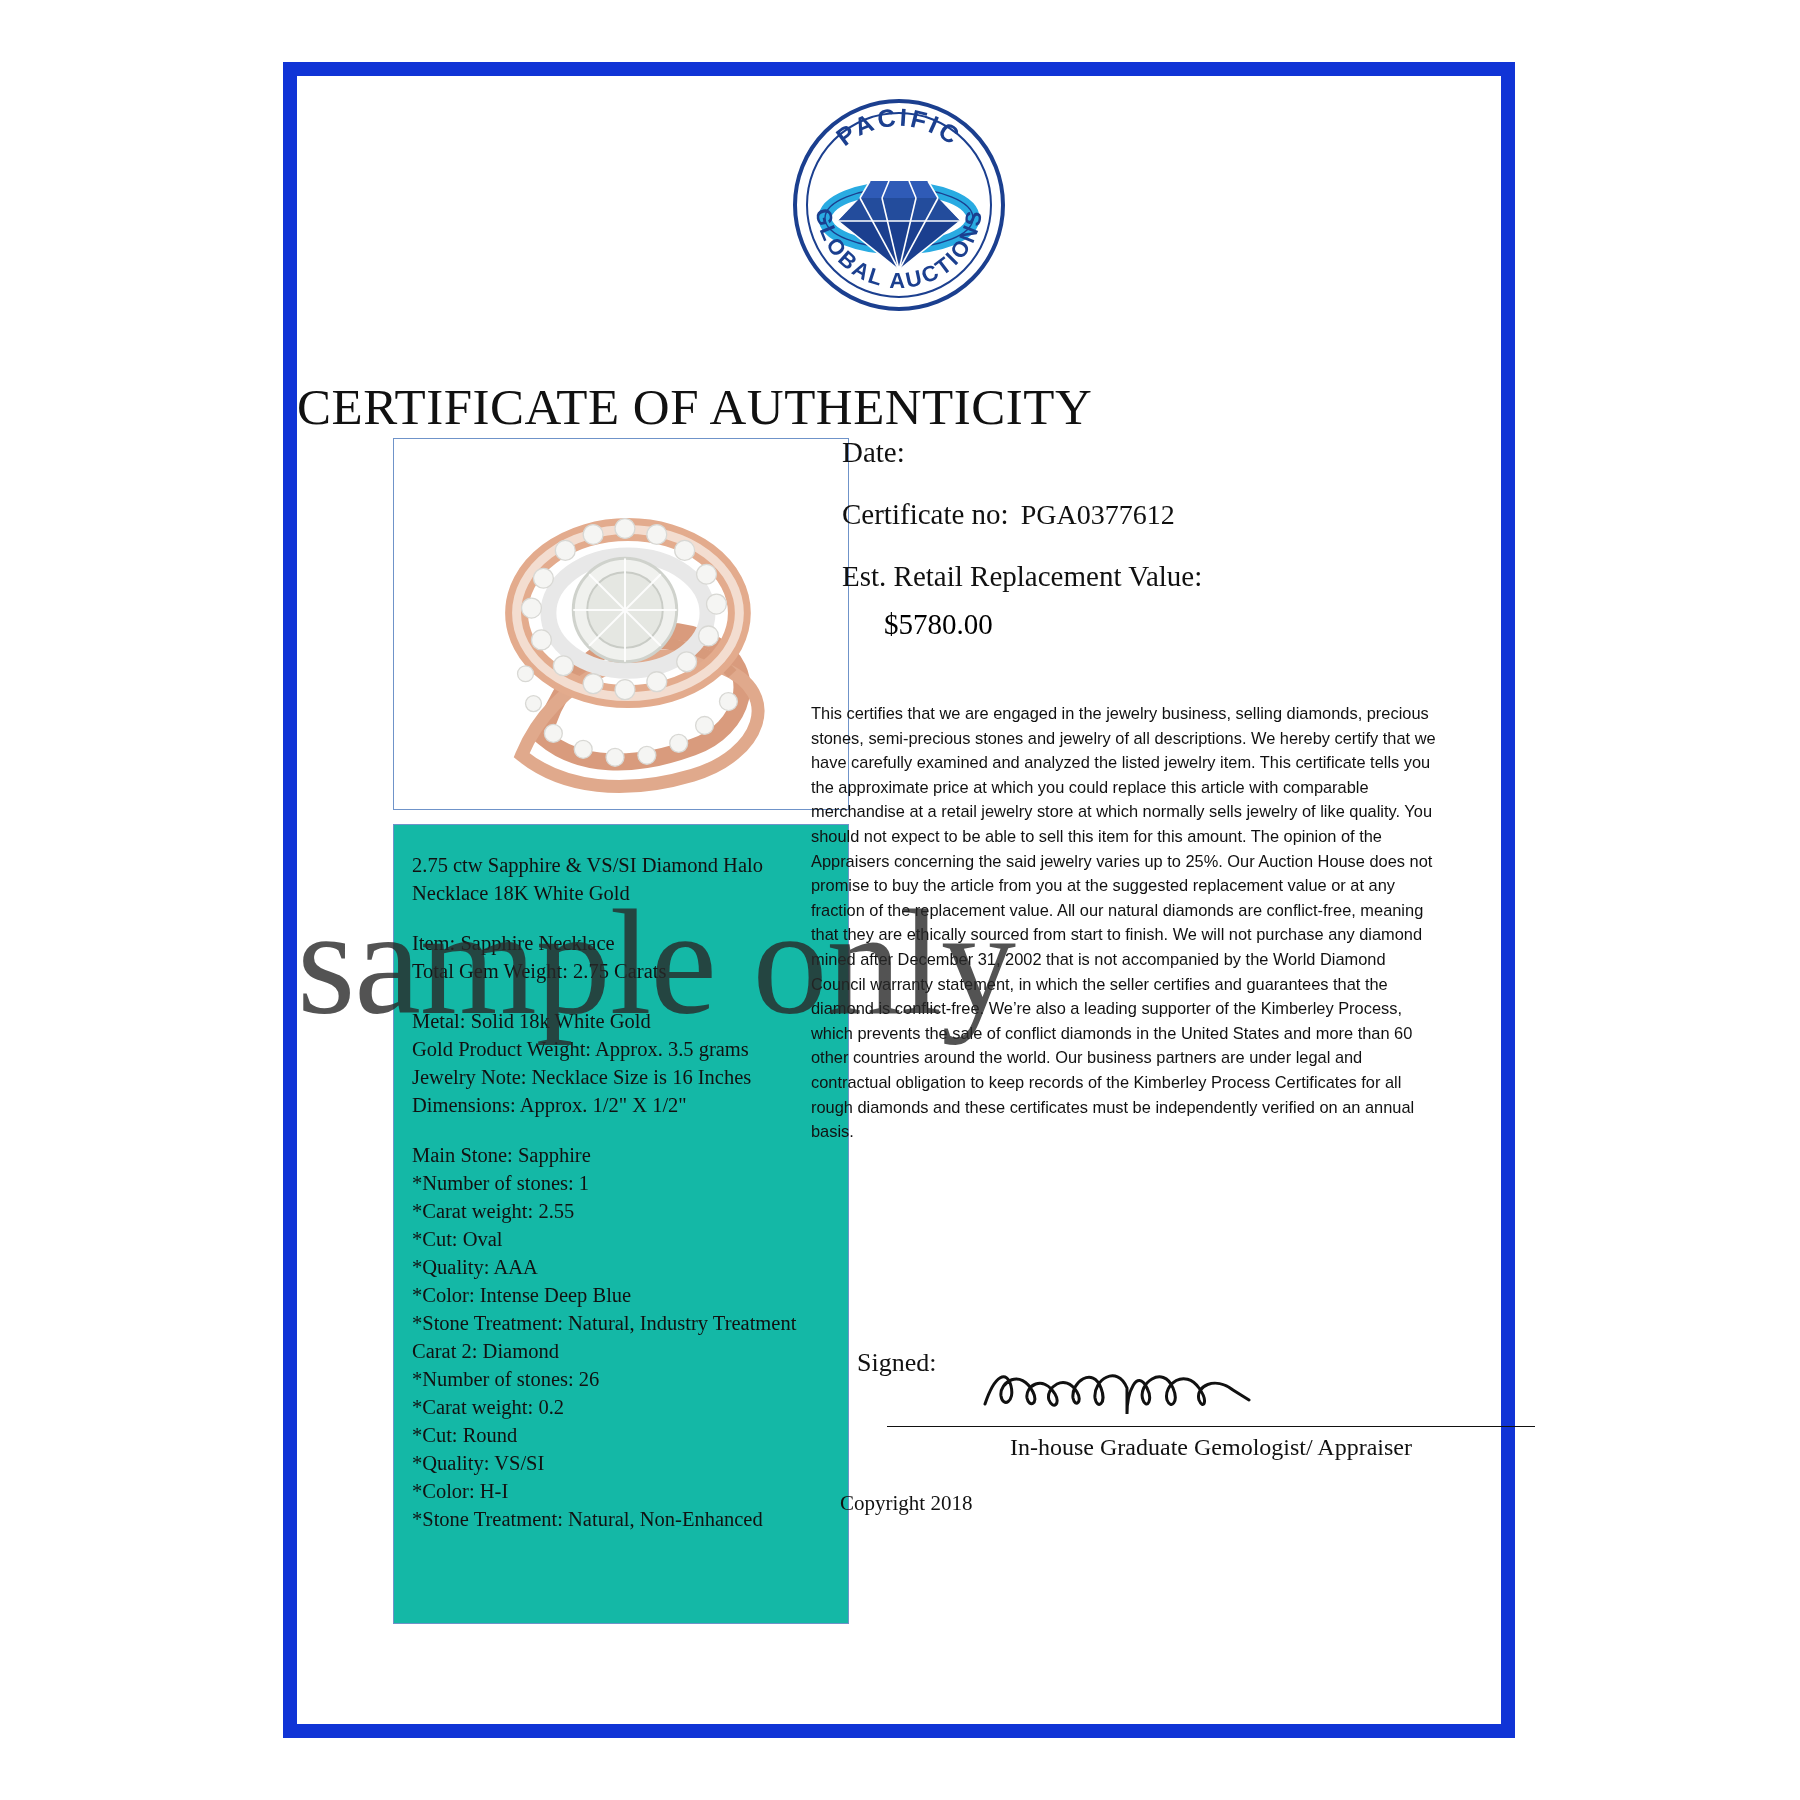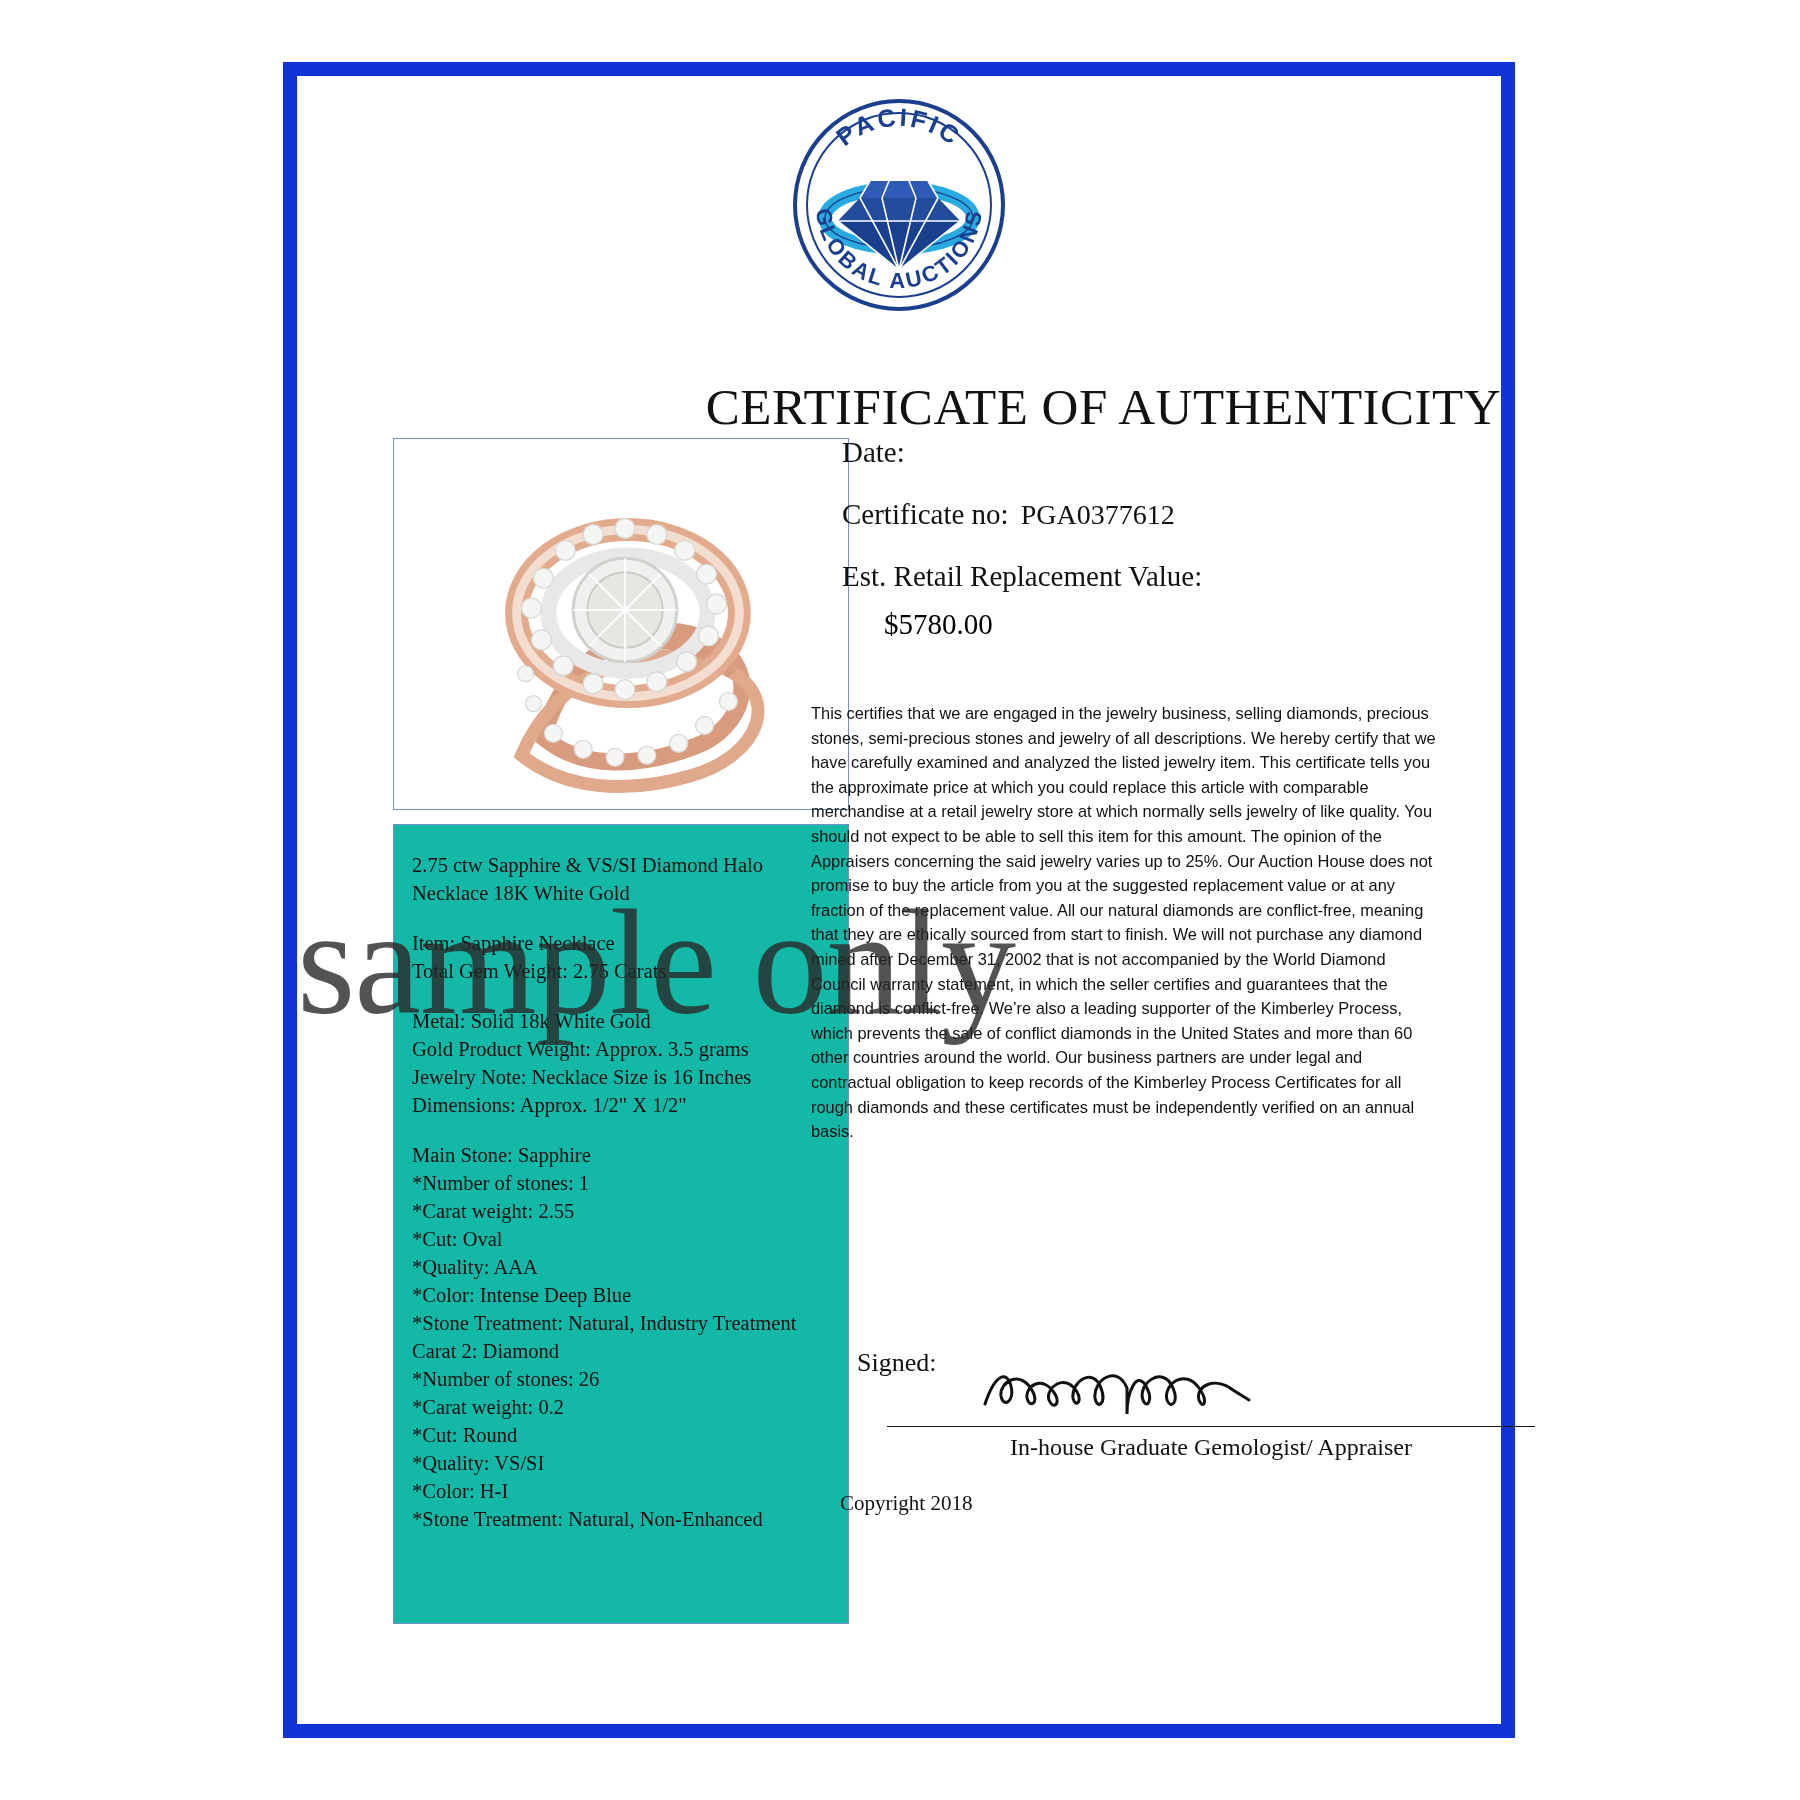--- a/index.html
+++ b/index.html
@@ -47,21 +47,21 @@
     width: 214px;
     height: 214px;
   }
 
   
   #cert-title {
     position: absolute;
     top: 302px;
     left: 0;
     width: 100%;
-    text-align: right;
+    text-align: left;
     font-family: "Liberation Serif", serif;
     font-size: 51px;
     letter-spacing: 0.5px;
     color: #111111;
     font-weight: 400;
   }
 
   
   #photo-box {
     position: absolute;

